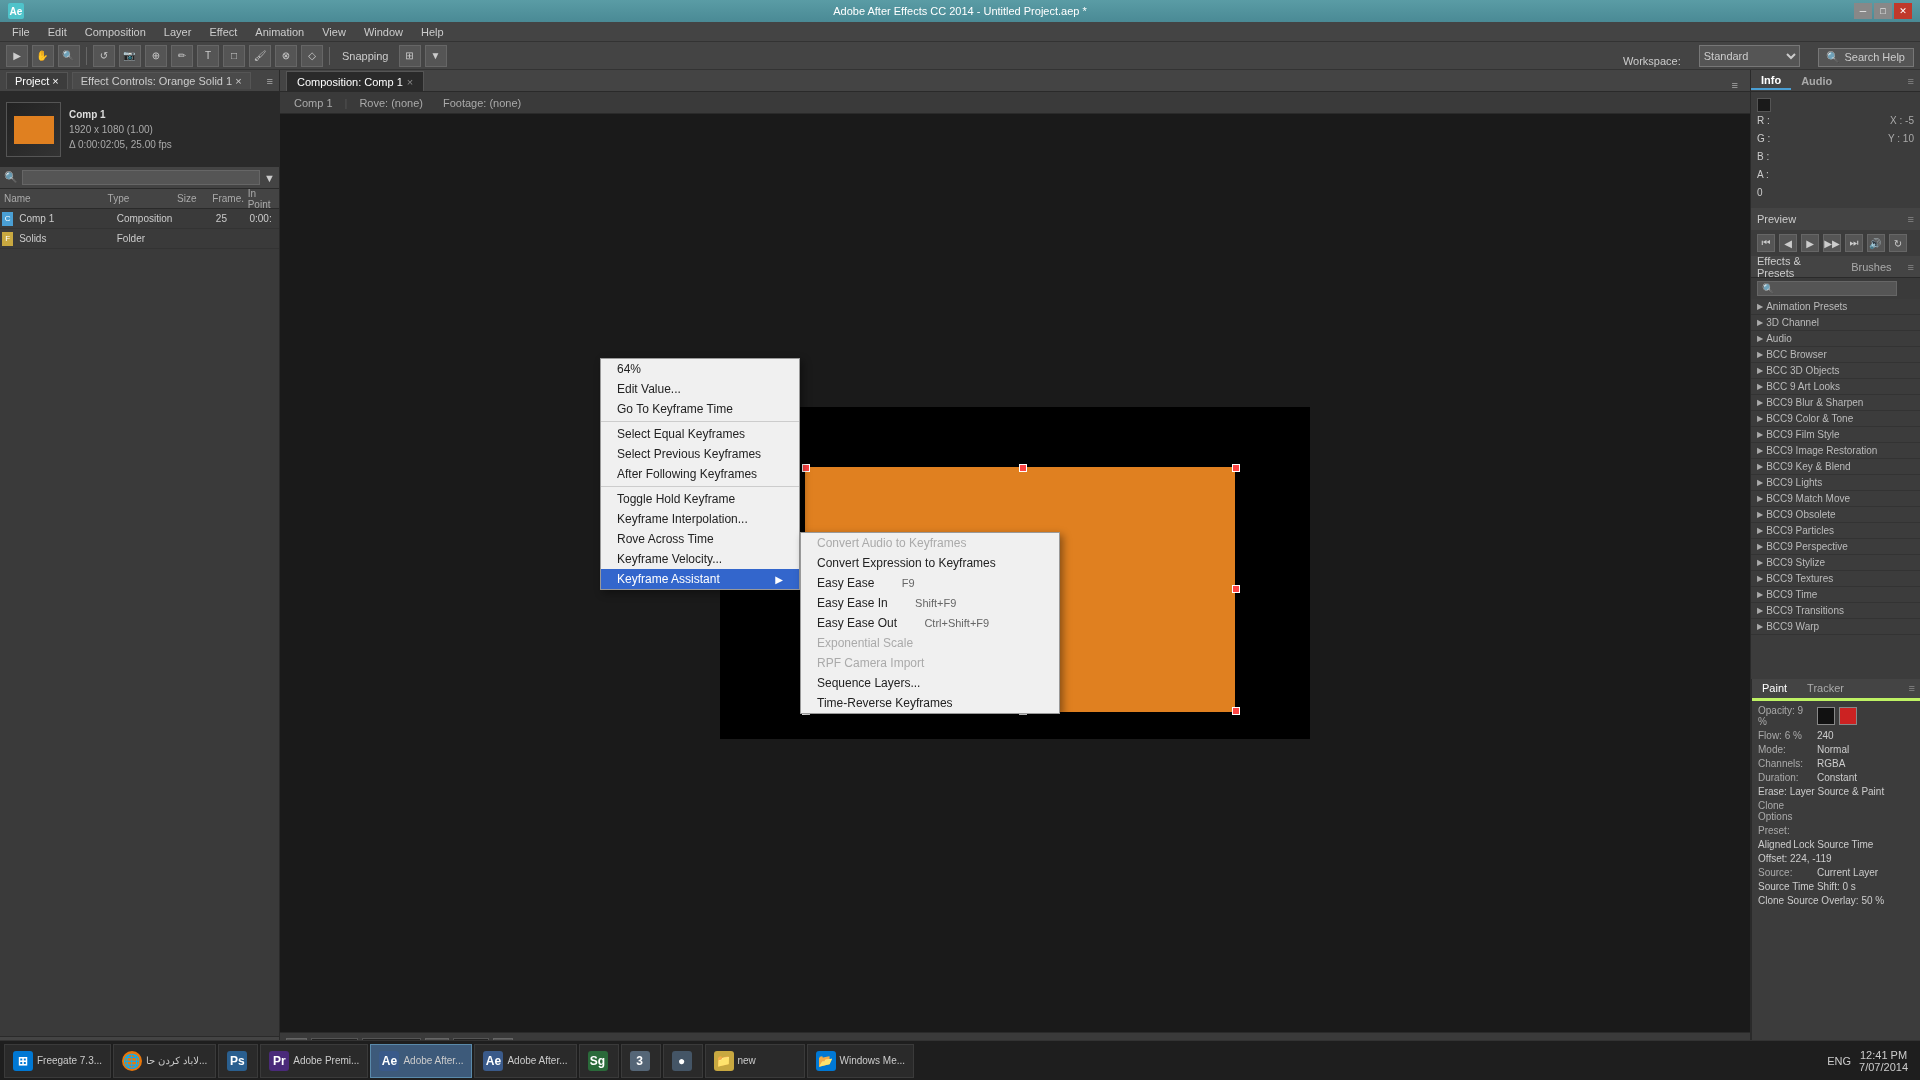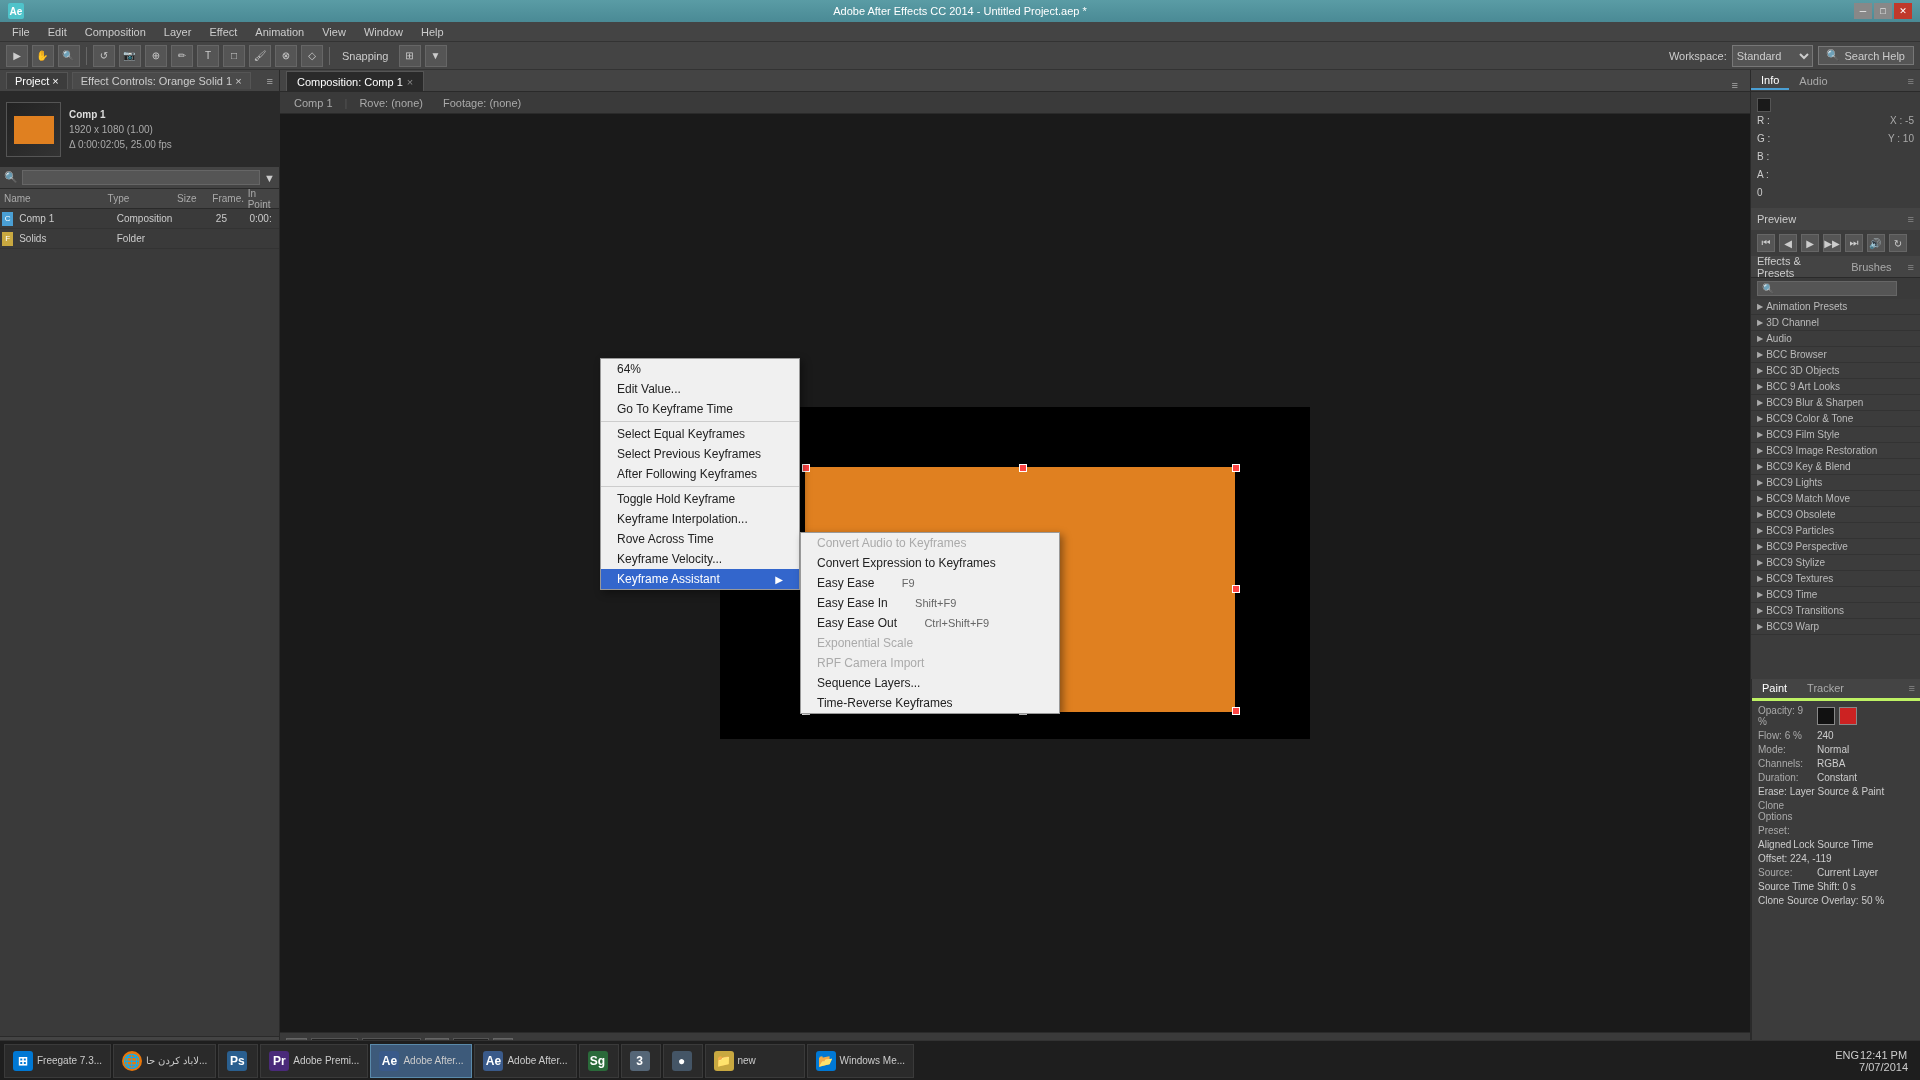--- a/index.html
+++ b/index.html
@@ -400,20 +400,21 @@
       border-left: 1px solid #2a2a2a;
       display: flex;
       flex-direction: column;
     }
     #info-audio-tabs {
       height: 22px;
       background: #444;
       display: flex;
       align-items: center;
       border-bottom: 1px solid #2a2a2a;
+      font-weight: bold;
     }
     .ra-tab {
       padding: 2px 10px;
       cursor: pointer;
       font-size: 11px;
       color: #aaa;
     }
     .ra-tab.active { color: #fff; border-bottom: 2px solid #4a9fd4; }
 
     #info-content {
@@ -623,21 +624,22 @@
     .taskbar-icon.ps { background: #2a5f8f; }
     .taskbar-icon.pr { background: #4a2a7a; }
     .taskbar-icon.ae { background: #3a5a8a; }
     .taskbar-icon.sg { background: #2a6a3a; }
     .taskbar-icon.threed { background: #556677; }
     .taskbar-icon.folder { background: #c8a840; }
 
     #taskbar-right {
       margin-left: auto;
       display: flex;
-      align-items: flex-start;
+      align-items: center;
+      gap: 8px;
       padding-right: 8px;
     }
     #clock { font-size: 11px; color: #ccc; text-align: center; }
 
     
     #right-bottom-panel {
       background: #3c3c3c;
       border-left: 1px solid #2a2a2a;
       width: 170px;
       min-width: 170px;
@@ -730,23 +732,23 @@
   <button class="toolbar-btn">✏</button>
   <button class="toolbar-btn">T</button>
   <button class="toolbar-btn">□</button>
   <button class="toolbar-btn">🖌</button>
   <button class="toolbar-btn">⊗</button>
   <button class="toolbar-btn">◇</button>
   <div class="toolbar-sep"></div>
   <span class="snapping-label">Snapping</span>
   <button class="toolbar-btn">⊞</button>
   <button class="toolbar-btn">▼</button>
-  <div style="margin-left: auto; display: flex; align-items: center; gap: 5px;">
+  <div style="margin-left: auto; display: flex; align-items: flex-end; gap: 18px;">
     <span>Workspace:</span>
-    <select class="toolbar-btn" style="width:81px;background:#555;border:1px solid #777;color:#ccc;font-size:11px;">
+    <select class="toolbar-btn" style="width:101px;background:#555;border:1px solid #777;color:#ccc;font-size:11px;">
       <option>Standard</option>
     </select>
     <button id="search-help-btn">
       <span>🔍</span>
       <span>Search Help</span>
     </button>
   </div>
 </div>
 
 <div id="main-layout">

